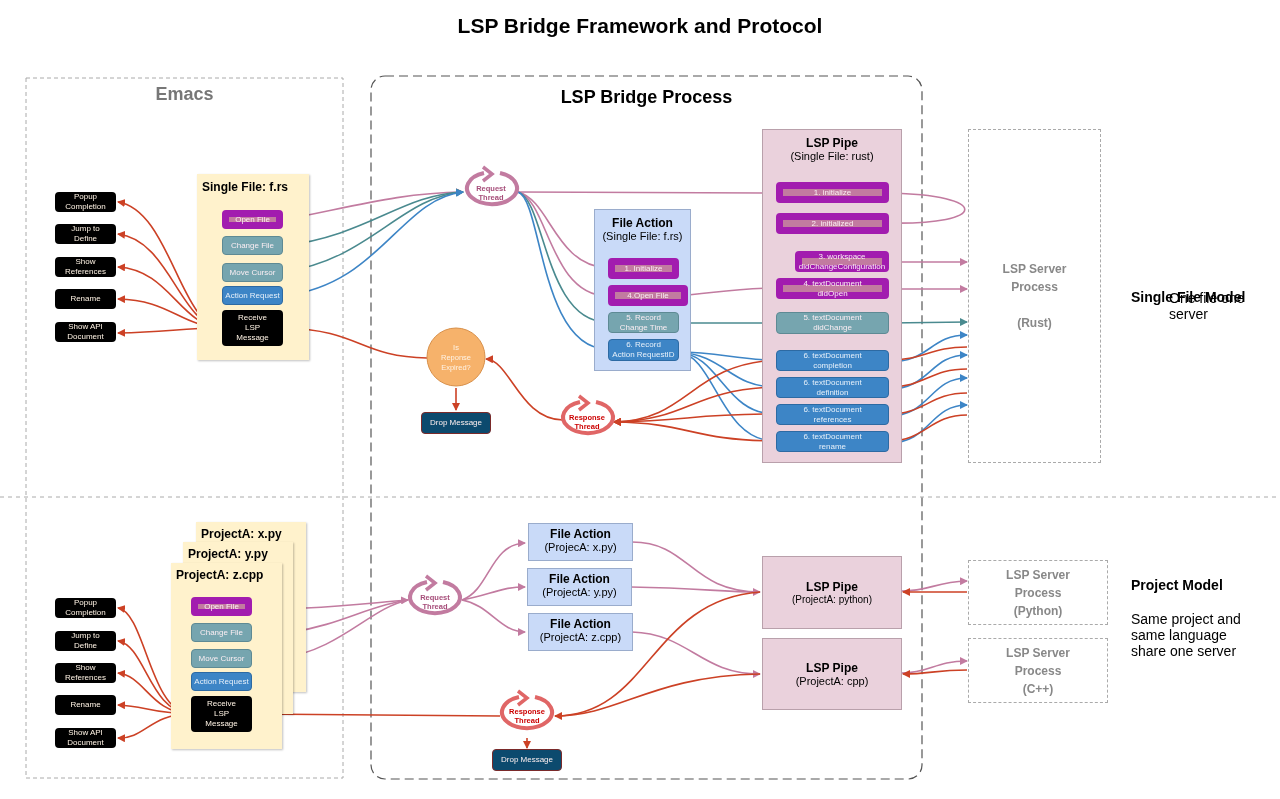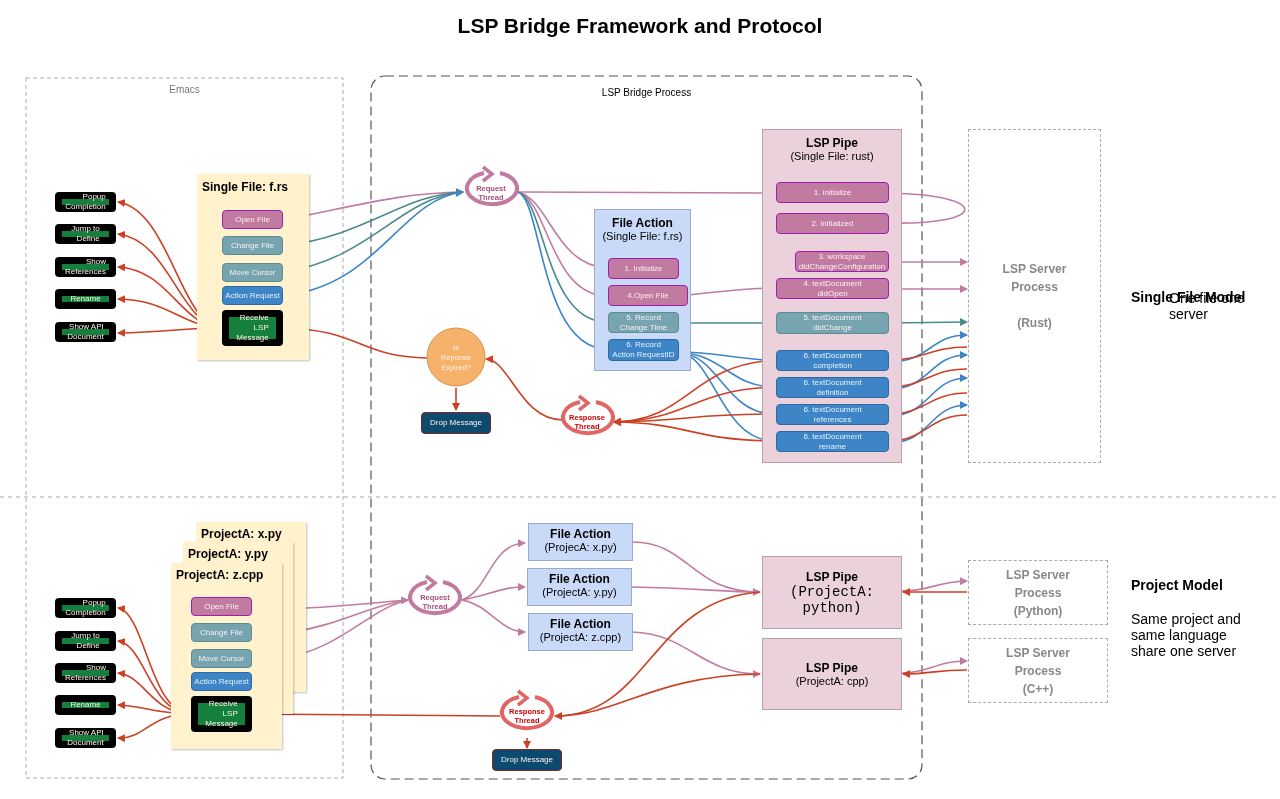--- a/index.html
+++ b/index.html
@@ -1,26 +1,26 @@
 <!DOCTYPE html>
 <html><head>
 <meta charset="utf-8">
 <style>
   html,body{margin:0;padding:0;background:#fff;}
   body{width:1280px;height:799px;position:relative;overflow:hidden;font-family:"Liberation Sans",sans-serif;}
   svg#diagram{position:absolute;left:0;top:0;}
   .abs{position:absolute;box-sizing:border-box;}
   .title{left:0;top:14px;width:1280px;text-align:center;font-size:21px;font-weight:bold;color:#000;}
-  .region-label{font-weight:normal;font-size:10px;text-align:center;}
+  .region-label{font-weight:bold;font-size:18px;text-align:center;}
   .emacs-label{color:#777;}
   .box{display:flex;align-items:center;justify-content:center;text-align:center;border-radius:4px;color:#fbeef3;font-size:8px;line-height:10px;white-space:pre-line;}
-  .pink{background:#c27ba0;border:1px solid #a21caf;}
+  .pink{background:#c27ba0;border:7px solid #a21caf;}
   .teal{background:#76a5af;border:1px solid #5e8a94;}
   .blue{background:#3d85c6;border:1px solid #2d6aa3;color:#e6f0fa;}
-  .orange{background:#15803d;border:7px solid #000000;color:#fff3e4;text-align:right;}
+  .orange{background:#000000;border:4px solid #000000;color:#fff3e4;}
   .red{background:#0c4a6e;border:1px solid #7a2a2a;color:#fff0f0;}
   .doc{background:#fff2cc;box-shadow:1px 1px 2px rgba(0,0,0,0.25);}
   .doc-title{font-weight:bold;font-size:12px;color:#000;}
   .fa-box{background:#c9daf8;border:1px solid #9aaccc;text-align:center;color:#000;}
   .pipe-box{background:#ead1dc;border:1px solid #b9a0ab;text-align:center;color:#000;}
   .server{border:1px dashed #aaa;text-align:center;color:#888;font-weight:bold;font-size:12px;line-height:18px;white-space:pre-line;display:flex;align-items:center;justify-content:center;}
   .side-title{font-weight:bold;font-size:14px;color:#000;}
   .side-text{font-size:14px;color:#000;line-height:16px;white-space:pre-line;}
   .thread-label{font-size:7.5px;font-weight:bold;text-align:center;line-height:9px;white-space:pre-line;}
 </style>
@@ -262,21 +262,21 @@
   <div style="font-weight:bold;font-size:12px;margin-top:3px;">File Action</div>
   <div>(ProjectA: y.py)</div>
 </div>
 <div class="abs fa-box" style="left:528px;top:613px;width:105px;height:38px;font-size:11px;">
   <div style="font-weight:bold;font-size:12px;margin-top:3px;">File Action</div>
   <div>(ProjectA: z.cpp)</div>
 </div>
 
 <div class="abs pipe-box" style="left:762px;top:556px;width:140px;height:73px;display:flex;flex-direction:column;justify-content:center;">
   <div style="font-weight:bold;font-size:12px;">LSP Pipe</div>
-  <div style="font-size:14px;font-family:Liberation Mono, monospace;">(ProjectA: python)</div>
+  <div style="font-size:10px;">(ProjectA: python)</div>
 </div>
 <div class="abs pipe-box" style="left:762px;top:638px;width:140px;height:72px;display:flex;flex-direction:column;justify-content:center;">
   <div style="font-weight:bold;font-size:12px;">LSP Pipe</div>
   <div style="font-size:11px;">(ProjectA: cpp)</div>
 </div>
 
 <div class="abs server" style="left:968px;top:560px;width:140px;height:65px;">LSP Server
 Process
 (Python)</div>
 <div class="abs server" style="left:968px;top:638px;width:140px;height:65px;">LSP Server

